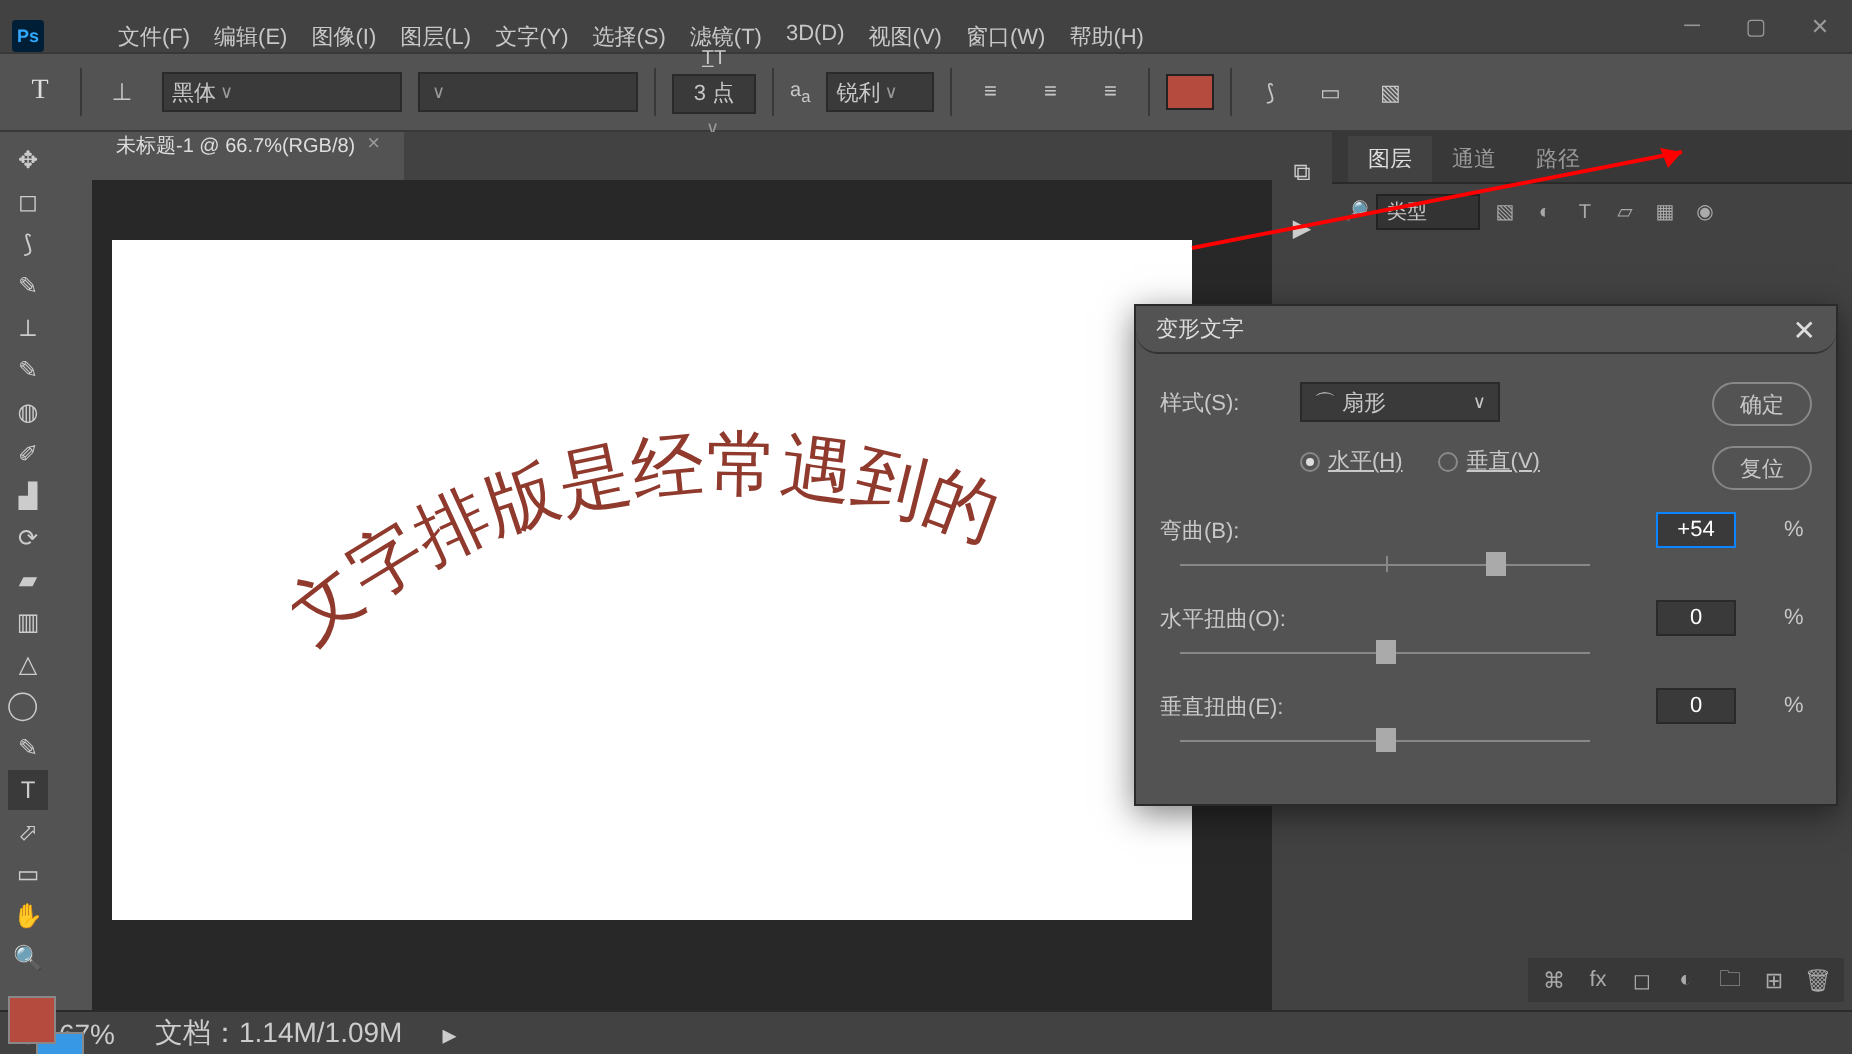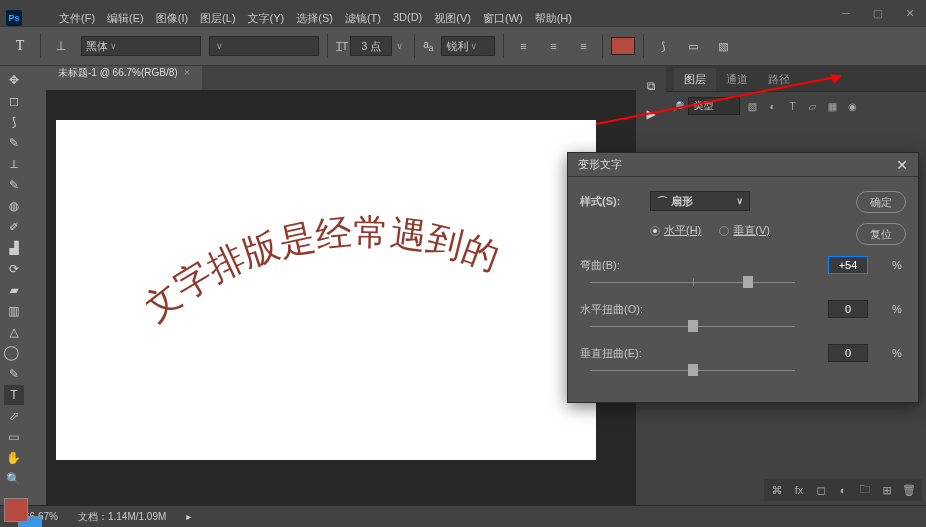--- a/index.html
+++ b/index.html
@@ -8,21 +8,21 @@
 .ps-logo { width: 16px; height: 16px; background: #001e36; border-radius: 2px; display: flex; align-items: center; justify-content: center; color: #31a8ff; font-weight: bold; font-size: 9px; margin-right: 8px; }
 .menubar { display: flex; gap: 12px; flex: 1; }
 .menubar span { cursor: pointer; }
 .win-controls { display: flex; margin-left: auto; }
 .win-btn { width: 32px; height: 26px; display: flex; align-items: center; justify-content: center; color: #999; cursor: pointer; }
 .optbar { height: 40px; background: #535353; border-top: 1px solid #383838; border-bottom: 1px solid #383838; display: flex; align-items: center; padding: 0 8px; gap: 8px; }
 .opt-icon { width: 24px; height: 24px; display: flex; align-items: center; justify-content: center; }
 .divider { width: 1px; height: 24px; background: #383838; }
 .chev { width: 10px; color: #999; font-size: 9px; margin-left: 2px; }
 .font-select { background: #3a3a3a; border: 1px solid #2a2a2a; height: 20px; width: 120px; display: flex; align-items: center; padding: 0 4px; font-size: 11px; }
-.font-size { display: flex; align-items: center; gap: 2px; }
+.font-size { display: flex; align-items: center; gap: 2px; flex-direction: column; }
 .fs-input { background: #3a3a3a; border: 1px solid #2a2a2a; height: 20px; width: 42px; text-align: center; font-size: 11px; display: flex; align-items: center; justify-content: center; }
 .sharp { background: #3a3a3a; border: 1px solid #2a2a2a; height: 20px; width: 54px; display: flex; align-items: center; padding: 0 4px; font-size: 11px; }
 .align-btn { width: 22px; height: 20px; display: flex; align-items: center; justify-content: center; cursor: pointer; }
 .color-swatch { width: 24px; height: 18px; background: #b54a3e; border: 1px solid #222; cursor: pointer; }
 .main { display: flex; height: calc(100% - 26px - 40px - 22px); }
 .toolbox { width: 46px; background: #535353; padding: 4px; display: flex; flex-wrap: wrap; gap: 1px; align-content: flex-start; }
 .tool { width: 20px; height: 20px; display: flex; align-items: center; justify-content: center; color: #ccc; cursor: pointer; font-size: 12px; }
 .tool.active { background: #3a3a3a; }
 .toolbox .fgbg { width: 42px; height: 42px; position: relative; margin-top: 8px; }
 .fg { width: 24px; height: 24px; background: #b54a3e; border: 1px solid #888; position: absolute; top: 0; left: 0; }
@@ -40,43 +40,43 @@
 .arrow line { stroke: #ff0000; stroke-width: 2; }
 .right-panels { width: 260px; background: #424242; }
 .collapsed-bar { width: 30px; background: #424242; padding-top: 10px; display: flex; flex-direction: column; align-items: center; gap: 8px; }
 .panel-tabs { height: 26px; display: flex; align-items: flex-end; padding-left: 8px; border-bottom: 1px solid #2a2a2a; background: #383838; }
 .p-tab { padding: 4px 10px; font-size: 11px; color: #999; cursor: pointer; }
 .p-tab.active { background: #424242; color: #ddd; }
 .panel-row { height: 28px; display: flex; align-items: center; padding: 0 6px; gap: 4px; }
 .kind-filter { background: #333; border: 1px solid #222; height: 18px; width: 52px; font-size: 10px; display: flex; align-items: center; padding: 0 4px; }
 .filter-icon { width: 16px; height: 16px; color: #aaa; display: flex; align-items: center; justify-content: center; font-size: 10px; }
 .dialog { position: absolute; top: 152px; left: 567px; width: 352px; background: #535353; border: 1px solid #2a2a2a; box-shadow: 0 4px 16px rgba(0,0,0,0.5); z-index: 100; }
-.dlg-title { height: 24px; display: flex; align-items: center; justify-content: space-between; padding: 0 10px; font-size: 11px; color: #ddd; border-bottom: 1px solid #333; }
+.dlg-title { height: 24px; display: flex; align-items: center; justify-content: space-between; padding: 0 10px; font-size: 11px; color: #ddd; border-bottom: 1px solid #333; border-radius: 11px; }
 .dlg-close { cursor: pointer; font-size: 14px; }
 .dlg-body { padding: 14px 12px; position: relative; }
-.dlg-row { display: flex; align-items: center; margin-bottom: 12px; font-size: 11px; font-weight: bold; }
+.dlg-row { display: flex; align-items: center; margin-bottom: 12px; font-size: 11px; }
 .dlg-label { width: 70px; text-align: left; }
 .style-select { background: #3a3a3a; border: 1px solid #2a2a2a; height: 20px; width: 100px; display: flex; align-items: center; padding: 0 6px; font-size: 11px; position: relative; }
 .style-select::after { content: "∨"; position: absolute; right: 6px; font-size: 9px; }
 .radio-row { display: flex; gap: 18px; margin-left: 70px; margin-bottom: 18px; }
 .radio { display: flex; align-items: center; gap: 4px; text-decoration: underline; }
 .radio-dot { width: 10px; height: 10px; border: 1px solid #888; border-radius: 50%; display: flex; align-items: center; justify-content: center; }
 .radio-dot.on::after { content: ""; width: 4px; height: 4px; background: #ddd; border-radius: 50%; }
 .slider-row { display: flex; align-items: center; gap: 24px; margin-bottom: 6px; }
 .slider-row .dlg-label { width: 85px; }
 .num-input { background: #3a3a3a; border: 1px solid #0a84ff; color: #fff; height: 18px; width: 40px; text-align: center; font-size: 11px; display: flex; align-items: center; justify-content: center; }
 .num-input.plain { border: 1px solid #2a2a2a; }
 .pct { width: 14px; }
 .slider-track { width: 205px; height: 4px; position: relative; margin: 4px 0 16px 10px; }
 .slider-track .mid { position: absolute; left: 50%; top: -2px; width: 1px; height: 8px; background: #888; }
 .slider-track .line { position: absolute; top: 2px; left: 0; right: 0; height: 1px; background: #888; }
 .slider-thumb { position: absolute; top: -4px; width: 10px; height: 12px; background: #aaa; transform: translateX(-50%); }
 .dlg-btns { position: absolute; right: 12px; top: 14px; display: flex; flex-direction: column; gap: 10px; }
 .dlg-btn { width: 50px; height: 22px; border: 1px solid #888; border-radius: 11px; display: flex; align-items: center; justify-content: center; font-size: 11px; cursor: pointer; }
-.statusbar { height: 22px; background: #424242; border-top: 1px solid #2a2a2a; display: flex; align-items: center; padding: 0 24px; font-size: 10px; color: #ccc; gap: 20px; }
+.statusbar { height: 22px; background: #424242; border-top: 1px solid #2a2a2a; display: flex; align-items: center; padding: 0 10px; font-size: 14px; color: #ccc; gap: 20px; }
 .bot-icons { position: absolute; bottom: 26px; right: 4px; height: 22px; background: #383838; display: flex; align-items: center; padding: 0 4px; gap: 4px; z-index: 50; }
 .bot-icons .bi { width: 18px; height: 18px; display: flex; align-items: center; justify-content: center; color: #aaa; cursor: pointer; font-size: 11px; }
 </style>
 </head>
 <body>
 
 <div class="titlebar">
   <div class="ps-logo">Ps</div>
   <div class="menubar">
     <span>文件(F)</span>

